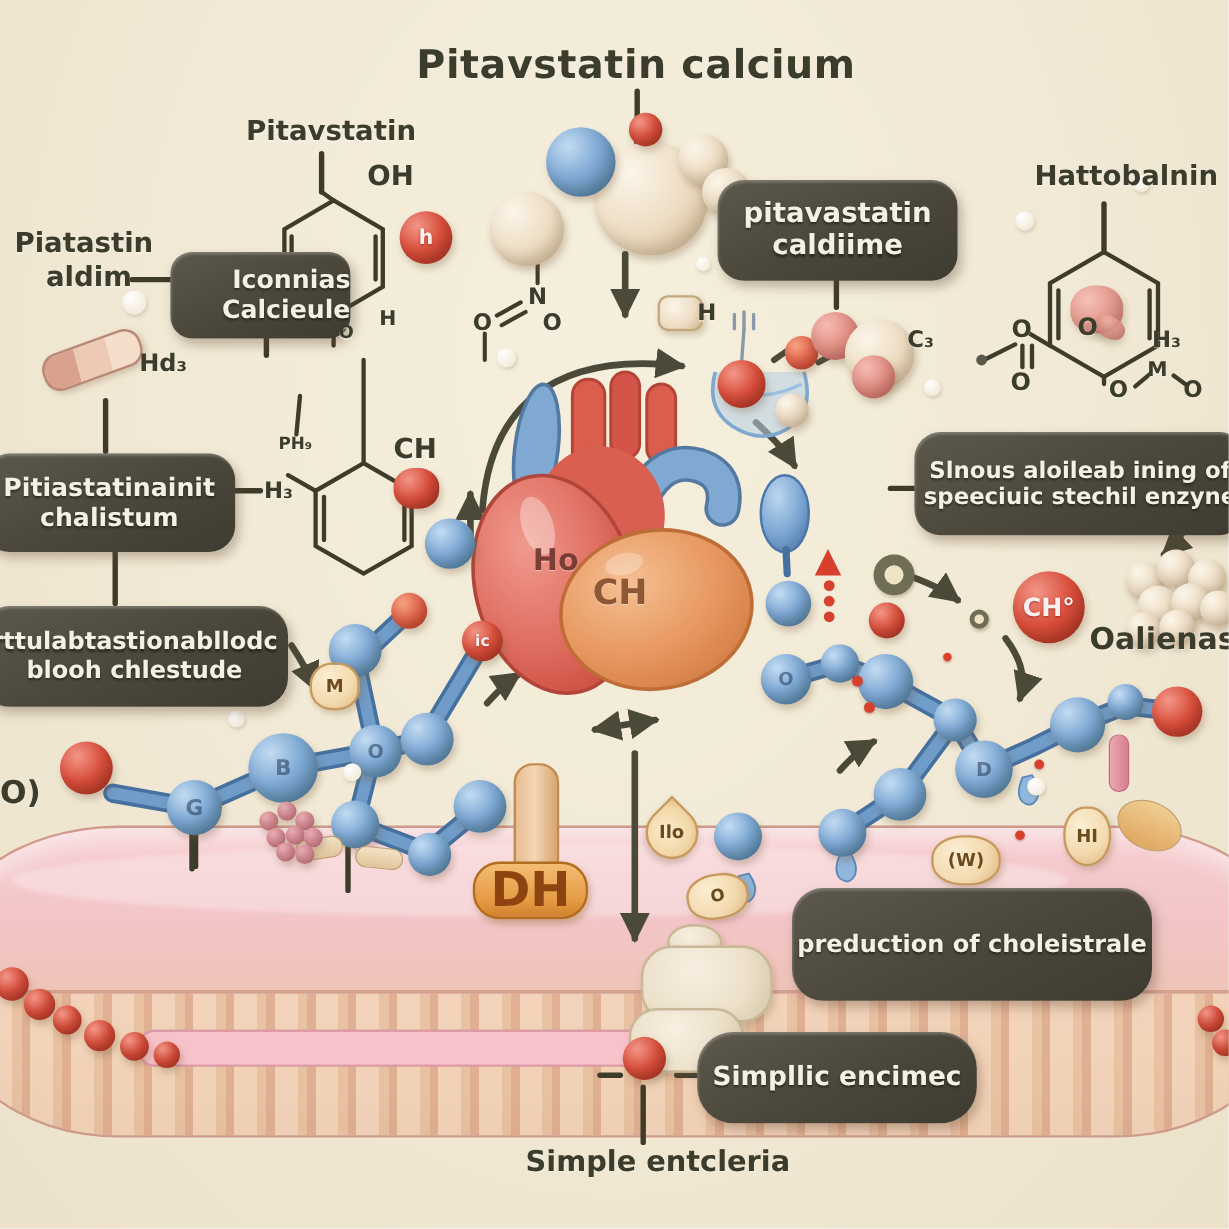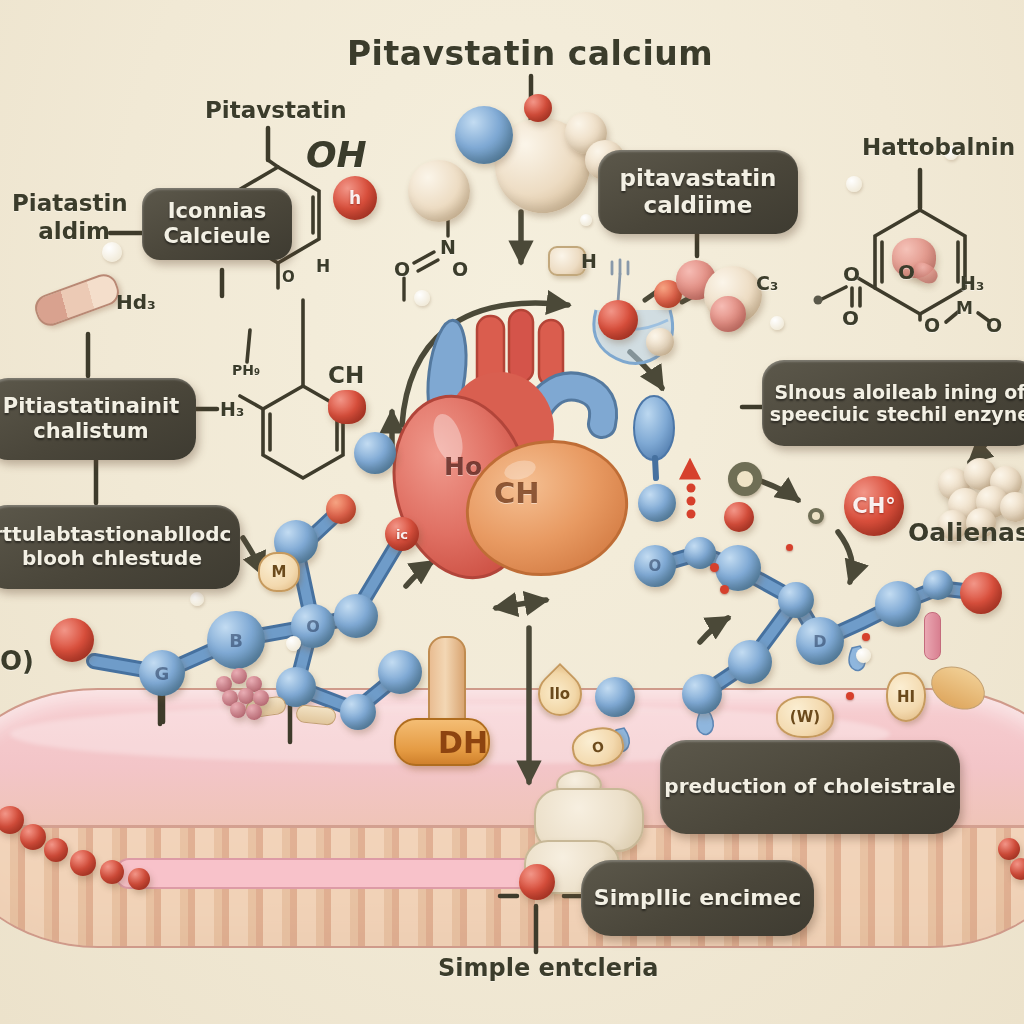--- a/index.html
+++ b/index.html
@@ -61,21 +61,21 @@
   .pill{position:absolute;z-index:3;border-radius:10px;}
   .tanpill{background:linear-gradient(180deg,#f2e2c4,#e1c69c);border:1.5px solid #c2a072;}
   .pinkpill{background:linear-gradient(90deg,#eaa7b2,#d87f90);border:1.5px solid #c46b7c;}
   .stone{position:absolute;z-index:3;border-radius:50%;
         background:radial-gradient(circle at 40% 30%,#f7efe0,#ece0ca 60%,#d6c6a6);border:2px solid #c8b897;
         box-shadow:2px 4px 6px rgba(130,100,65,.28);}
   .dhcol{position:absolute;left:428px;top:636px;width:34px;height:96px;border-radius:16px;z-index:3;
         background:linear-gradient(90deg,#e9bd92,#f3d7b4 45%,#d9a572);border:2px solid #c08c50;}
   .dhpill{position:absolute;left:394px;top:718px;width:92px;height:44px;border-radius:22px;z-index:4;
         background:linear-gradient(180deg,#f4bd74,#e49a42 70%,#d0812c);border:2.5px solid #b06d1e;
-        display:flex;align-items:center;justify-content:flex-end;color:#8d4410;font-weight:800;font-size:30px;
+        display:flex;align-items:center;justify-content:center;color:#8d4410;font-weight:800;font-size:40px;
         box-shadow:2px 4px 6px rgba(140,90,30,.35);}
   svg.overlay{position:absolute;left:0;top:0;z-index:2;}
   .redsphere-conn{z-index:5;}
 </style>
 </head>
 <body>
 
 <div class="stage">
 
   <div class="membrane">
@@ -250,21 +250,21 @@
       <path d="M528,432 q18,-54 54,-44 q26,8 20,36" fill="none" stroke="#54799f" stroke-width="30" stroke-linecap="round"></path>
       <path d="M528,432 q18,-54 54,-44 q26,8 20,36" fill="none" stroke="#7fa8d2" stroke-width="24" stroke-linecap="round"></path>
       <ellipse cx="500" cy="430" rx="54" ry="58" fill="#d95f50"></ellipse>
       <ellipse cx="462" cy="487" rx="66" ry="92" transform="rotate(-14 462 487)" fill="url(#gHL)" stroke="#b2453a" stroke-width="3"></ellipse>
       <ellipse cx="547" cy="508" rx="80" ry="66" transform="rotate(-10 547 508)" fill="url(#gHR)" stroke="#bf6d36" stroke-width="3"></ellipse>
       <ellipse cx="448" cy="438" rx="13" ry="25" transform="rotate(-18 448 438)" fill="rgba(255,255,255,.35)"></ellipse>
       <ellipse cx="520" cy="470" rx="16" ry="9" transform="rotate(-14 520 470)" fill="rgba(255,255,255,.28)"></ellipse>
     </g>
   </svg>
 
-  <div class="dbox" style="left:142px;top:188px;width:150px;height:72px;border-radius:18px;font-size:21px;">
+  <div class="dbox" style="left:142px;top:210px;width:150px;height:72px;border-radius:18px;font-size:21px;align-items:flex-end;">
     <span>Iconnias</span>
     <span>Calcieule</span>
   </div>
   <div class="dbox" style="left:-14px;top:378px;width:210px;height:82px;border-radius:22px;font-size:21px;">
     <span>Pitiastatinainit</span>
     <span>chalistum</span>
   </div>
   <div class="dbox" style="left:-16px;top:505px;width:256px;height:84px;border-radius:24px;font-size:20px;">
     <span>rttulabtastionabllodc</span>
     <span>blooh chlestude</span>
@@ -279,21 +279,21 @@
   </div>
   <div class="dbox" style="left:660px;top:740px;width:300px;height:94px;border-radius:26px;font-size:20px;">
     <span>preduction of choleistrale</span>
   </div>
   <div class="dbox" style="left:581px;top:860px;width:233px;height:76px;border-radius:30px;font-size:22px;">
     <span>Simpllic encimec</span>
   </div>
 
   <div class="lbl" style="left:330px;top:34px;width:400px;text-align:center;font-size:33px;letter-spacing:.5px;">Pitavstatin calcium</div>
   <div class="lbl" style="left:205px;top:97px;font-size:23px;">Pitavstatin</div>
-  <div class="lbl" style="left:306px;top:134px;font-size:36px;font-style:italic;">OH</div>
+  <div class="lbl" style="left:306px;top:134px;font-size:23px;">OH</div>
   <div class="lbl" style="left:12px;top:190px;width:98px;text-align:right;font-size:23px;">Piatastin</div>
   <div class="lbl" style="left:12px;top:218px;width:98px;text-align:right;font-size:23px;">aldim</div>
   <div class="lbl" style="left:116px;top:290px;font-size:20px;">Hd₃</div>
   <div class="lbl" style="left:220px;top:398px;font-size:19px;">H₃</div>
   <div class="lbl" style="left:232px;top:362px;font-size:14px;">PH₉</div>
   <div class="lbl" style="left:328px;top:362px;font-size:23px;">CH</div>
   <div class="lbl" style="left:316px;top:256px;font-size:17px;">H</div>
   <div class="lbl" style="left:282px;top:268px;font-size:15px;">O</div>
   <div class="lbl" style="left:440px;top:236px;font-size:19px;">N</div>
   <div class="lbl" style="left:394px;top:258px;font-size:19px;">O</div>

